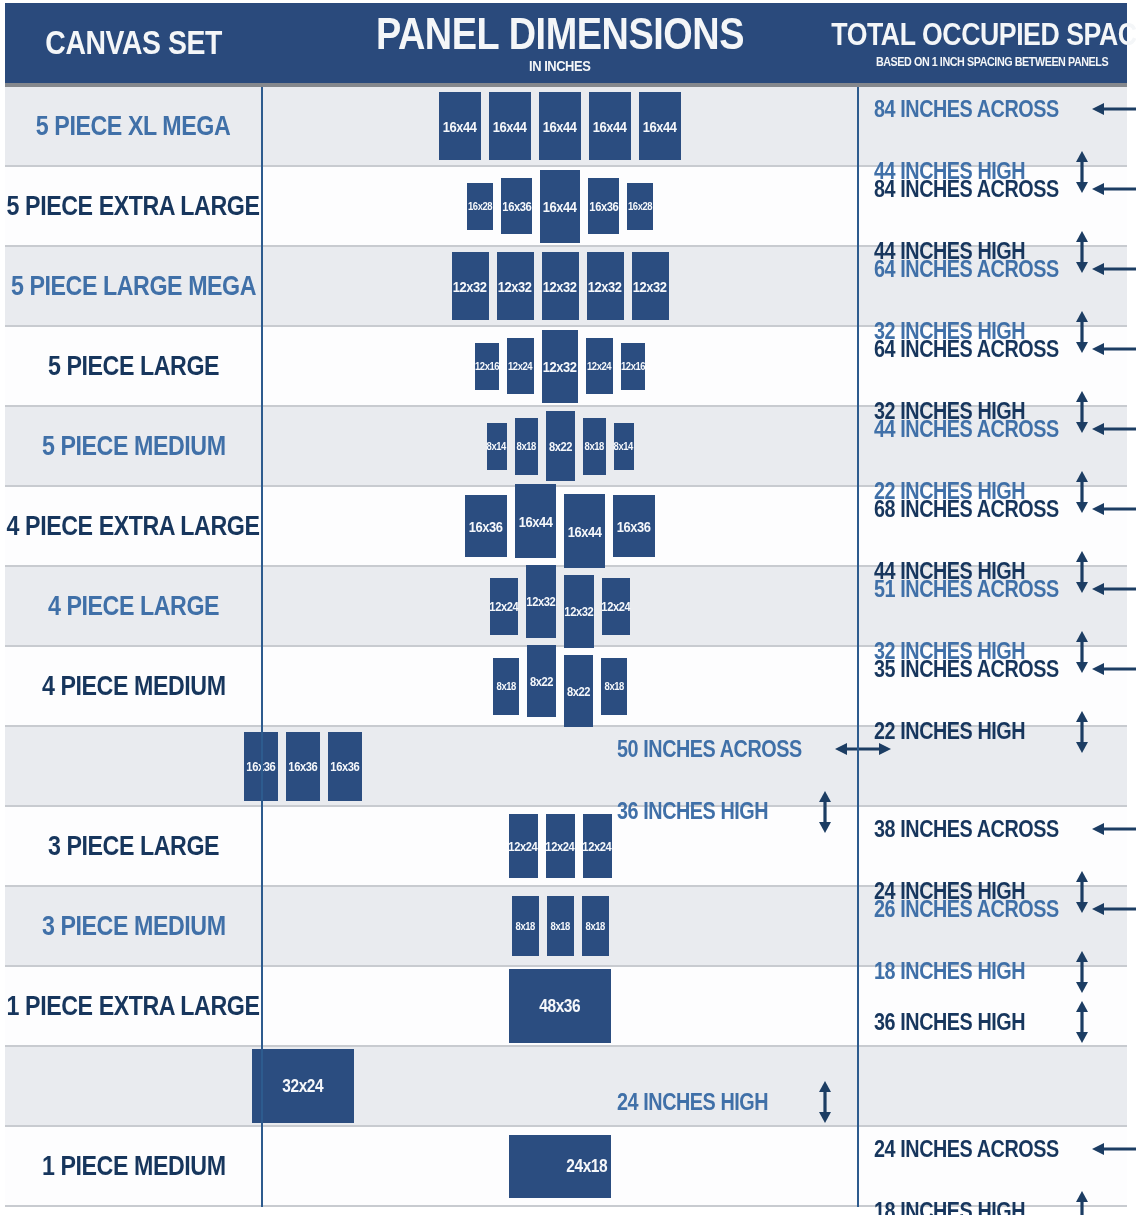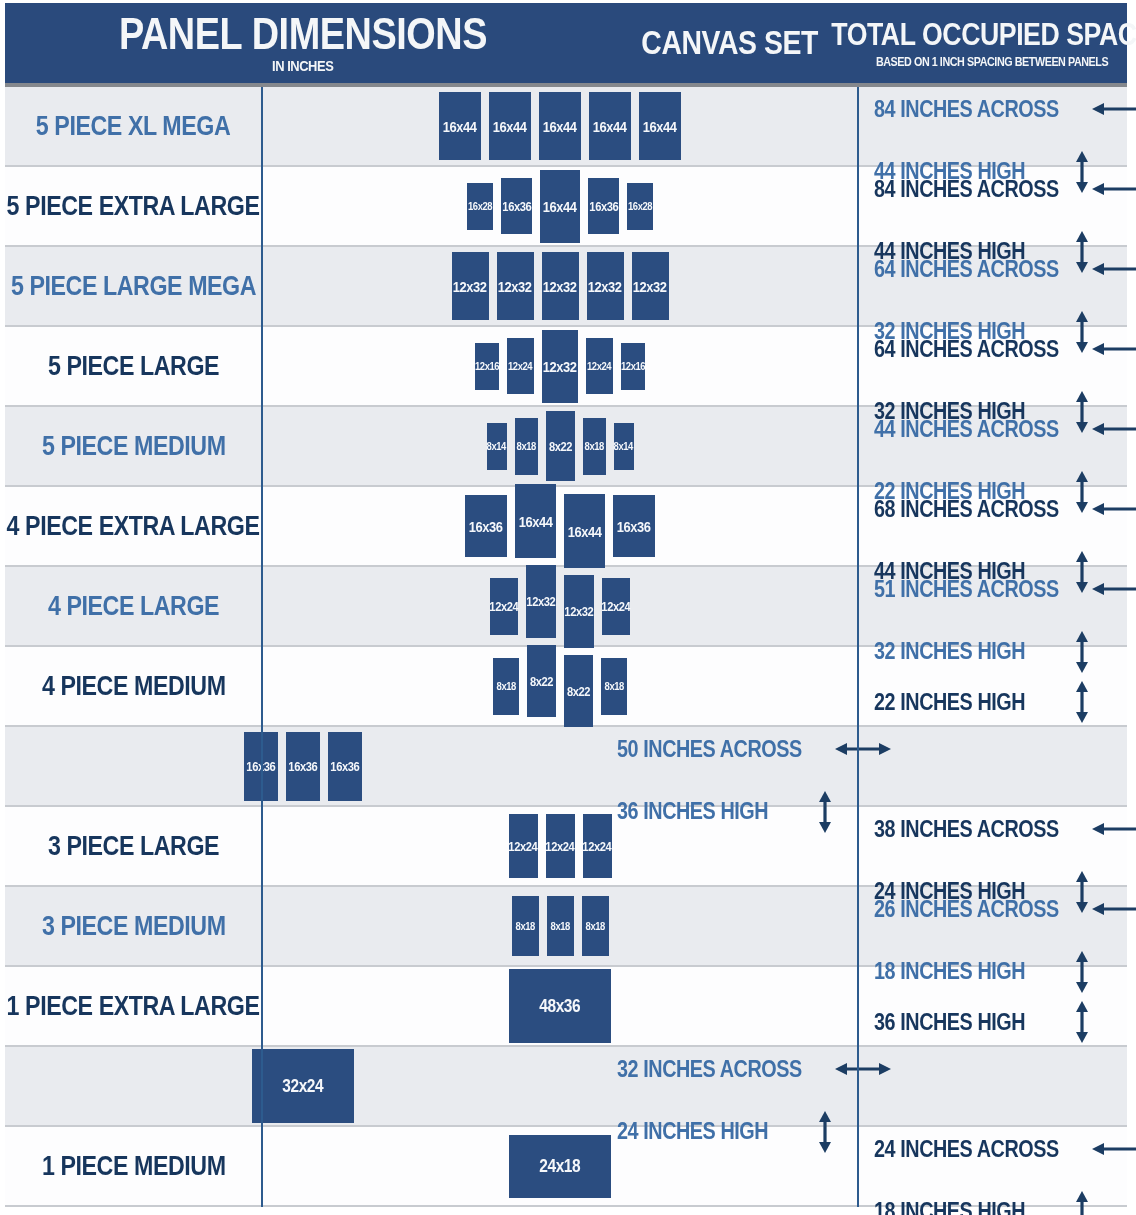--- a/index.html
+++ b/index.html
@@ -50,26 +50,26 @@
   .plain .space-text { color:#17365d; }
   .arrow-slot { width:62px; display:flex; align-items:center; justify-content:center; flex:none; }
   .arrow-slot svg { overflow:visible; }
 </style>
 </head>
 <body>
 
 <div class="page">
 
   <div class="hdr">
+    <div class="hdr-col hdr-col1">
+      <span class="hdr-title-sm cond">CANVAS SET</span>
+    </div>
     <div class="hdr-col hdr-col2">
       <span class="hdr-title-lg cond">PANEL DIMENSIONS</span>
       <span class="hdr-sub cond">IN INCHES</span>
-    </div>
-    <div class="hdr-col hdr-col1">
-      <span class="hdr-title-sm cond">CANVAS SET</span>
     </div>
     <div class="hdr-col hdr-col3">
       <span class="hdr-title-sm cond" style="font-size:31px">TOTAL OCCUPIED SPACE</span>
       <span class="hdr-sub-sm cond">BASED ON 1 INCH SPACING BETWEEN PANELS</span>
     </div>
   </div>
   <div class="hdr-sep"></div>
 
   <div class="tbl" id="tbl">
     <div class="vline vline-a"></div>
@@ -389,20 +389,30 @@
           </div>
           <div class="panel" style="width: 29px; height: 72px; transform: translateY(5px);">
             <span class="cond" style="font-size: 13px;">8x22</span>
           </div>
           <div class="panel" style="width: 26px; height: 57px;">
             <span class="cond" style="font-size: 11px;">8x18</span>
           </div>
         </div>
     <div class="col-space">
       <div class="space-line">
+        <span class="space-text cond cond-l">35 INCHES ACROSS</span>
+        <span class="arrow-slot">
+          <svg width="56" height="16" viewBox="0 0 56 16">
+            <path d="M8 8 H48" stroke="#1c3d63" stroke-width="3.2" fill="none"></path>
+            <path d="M0 8 L12 2 L12 14 Z" fill="#1c3d63"></path>
+            <path d="M56 8 L44 2 L44 14 Z" fill="#1c3d63"></path>
+          </svg>
+        </span>
+      </div>
+      <div class="space-line">
         <span class="space-text cond cond-l">22 INCHES HIGH</span>
         <span class="arrow-slot">
           <svg width="16" height="42" viewBox="0 0 16 42">
             <path d="M8 7 V35" stroke="#1c3d63" stroke-width="3.2" fill="none"></path>
             <path d="M8 0 L2 11 L14 11 Z" fill="#1c3d63"></path>
             <path d="M8 42 L2 31 L14 31 Z" fill="#1c3d63"></path>
           </svg>
         </span>
       </div>
     </div>
@@ -541,47 +551,37 @@
     </div>
   </div>
       <div class="row alt">
     <div class="col-panels">
           <div class="panel" style="width: 102px; height: 74px;">
             <span class="cond" style="font-size: 18px;">32x24</span>
           </div>
         </div>
     <div class="col-space">
       <div class="space-line">
-        <span class="space-text cond cond-l">32 INCHES ACROSS</span>
-        <span class="arrow-slot">
-          <svg width="56" height="16" viewBox="0 0 56 16">
-            <path d="M8 8 H48" stroke="#1c3d63" stroke-width="3.2" fill="none"></path>
-            <path d="M0 8 L12 2 L12 14 Z" fill="#1c3d63"></path>
-            <path d="M56 8 L44 2 L44 14 Z" fill="#1c3d63"></path>
-          </svg>
-        </span>
-      </div>
-      <div class="space-line">
         <span class="space-text cond cond-l">24 INCHES HIGH</span>
         <span class="arrow-slot">
           <svg width="16" height="42" viewBox="0 0 16 42">
             <path d="M8 7 V35" stroke="#1c3d63" stroke-width="3.2" fill="none"></path>
             <path d="M8 0 L2 11 L14 11 Z" fill="#1c3d63"></path>
             <path d="M8 42 L2 31 L14 31 Z" fill="#1c3d63"></path>
           </svg>
         </span>
       </div>
     </div>
   </div>
       <div class="row plain">
     <div class="col-set">
       <span class="set-label cond">1 PIECE MEDIUM</span>
     </div>
     <div class="col-panels">
-          <div class="panel" style="width: 102px; height: 63px;">
+          <div class="panel" style="width: 102px; height: 63px; justify-content: flex-end;">
             <span class="cond" style="font-size: 18px;">24x18</span>
           </div>
         </div>
     <div class="col-space">
       <div class="space-line">
         <span class="space-text cond cond-l">24 INCHES ACROSS</span>
         <span class="arrow-slot">
           <svg width="56" height="16" viewBox="0 0 56 16">
             <path d="M8 8 H48" stroke="#1c3d63" stroke-width="3.2" fill="none"></path>
             <path d="M0 8 L12 2 L12 14 Z" fill="#1c3d63"></path>

